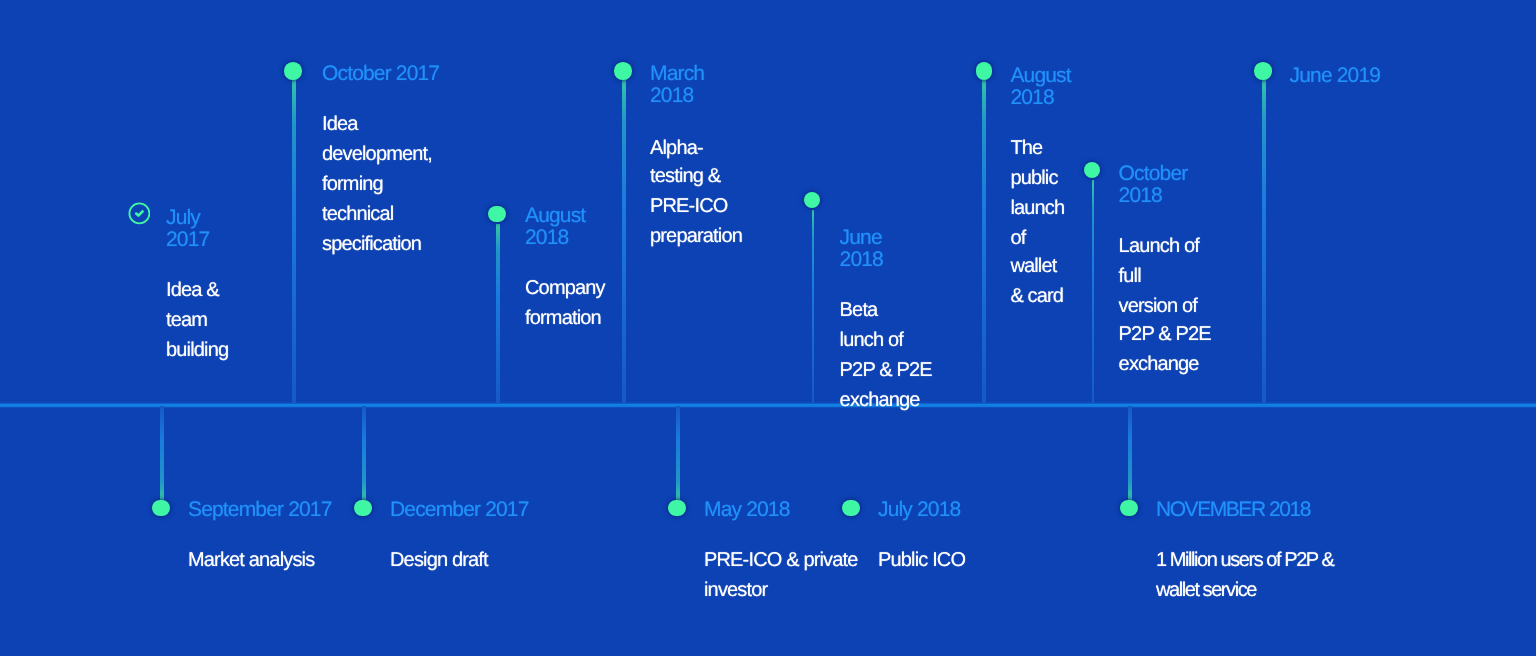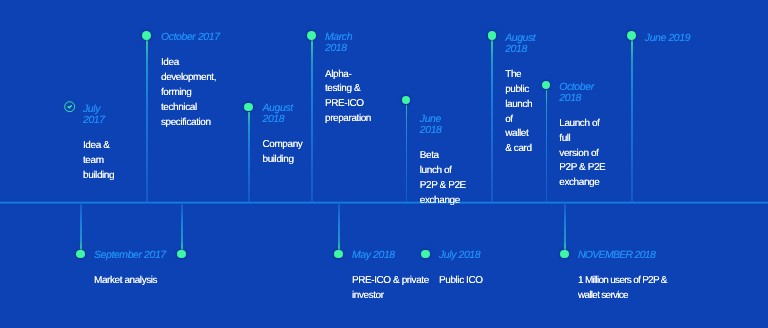--- a/index.html
+++ b/index.html
@@ -10,21 +10,21 @@
     font-family:"Liberation Sans", sans-serif;
     -webkit-font-smoothing:antialiased;text-rendering:geometricPrecision;
   }
   #stage{position:relative;width:768px;height:328px;overflow:hidden;transform:translateZ(0);}
   .axis{position:absolute;left:0;width:768px;height:3px;background:linear-gradient(to bottom,rgba(18,128,228,0) 0%,rgba(18,128,228,0.35) 22%,#1280e4 40%,#1280e4 72%,rgba(18,128,228,0.30) 88%,rgba(18,128,228,0) 100%);}
   .vline{position:absolute;width:1.3px;}
   .vline.down{background:linear-gradient(to bottom,#1559c4 0%,#1a7ade 35%,#2196c8 80%,#35c7a4 100%);}
   .vline.up{background:linear-gradient(to bottom,#35c7a4 0%,#2196c8 14%,#1a7ade 40%,#1559c4 100%);}
   .dot{position:absolute;border-radius:50%;background:#3ff6a4;box-shadow:0 0 2.2px 0.5px rgba(6,36,130,0.85);}
   .node{position:absolute;}
-  .date{opacity:0.999;color:#2090fa;text-shadow:0 0 0.5px rgba(31,140,245,0.7);font-size:10.5px;line-height:11.2px;white-space:pre;letter-spacing:-0.42px;font-style:italic;}
+  .date{opacity:0.999;color:#2090fa;text-shadow:0 0 0.5px rgba(31,140,245,0.7);font-size:10.5px;line-height:11.2px;white-space:pre;letter-spacing:-0.42px;}
   .desc{opacity:0.999;color:#ffffff;text-shadow:0 0 0.5px rgba(255,255,255,0.75);font-size:10px;line-height:14.8px;letter-spacing:-0.42px;margin-top:13px;white-space:pre;}
   .check{position:absolute;}
   .node.narrow .date,.node.narrow .desc{letter-spacing:-0.72px;}
 </style>
 </head>
 <body>
 
 <div id="stage">
   <div class="axis" style="top:201.1px"></div>
 
@@ -52,21 +52,21 @@
 technical
 specification</div>
   </div>
 
   <div class="vline up" style="left:248.4px;top:111.5px;height:90.7px"></div>
   <div class="dot" style="left:244.3px;top:102.6px;width:8.6px;height:8.6px"></div>
   <div class="node" style="left:262.5px;top:102.5px;width:44px">
     <div class="date">August
 2018</div>
     <div class="desc">Company
-building</div>
+formation</div>
   </div>
 
   <div class="vline up" style="left:311.4px;top:39px;height:163.2px"></div>
   <div class="dot" style="left:307.0px;top:31.0px;width:8.6px;height:8.6px"></div>
   <div class="node" style="left:325px;top:32.2px;width:50px">
     <div class="date">March
 2018</div>
     <div class="desc">Alpha-
 testing &amp;
 PRE-ICO
@@ -117,20 +117,24 @@
 
   <div class="vline down" style="left:80.4px;top:203.0px;height:46.6px"></div>
   <div class="dot" style="left:76.2px;top:249.5px;width:8.6px;height:8.6px"></div>
   <div class="node" style="left:94px;top:249.8px;width:85px">
     <div class="date">September 2017</div>
     <div class="desc">Market analysis</div>
   </div>
 
   <div class="vline down" style="left:181.4px;top:203.0px;height:46.6px"></div>
   <div class="dot" style="left:177.2px;top:249.5px;width:8.6px;height:8.6px"></div>
+  <div class="node" style="left:195px;top:249.8px;width:85px">
+    <div class="date">December 2017</div>
+    <div class="desc">Design draft</div>
+  </div>
 
   <div class="vline down" style="left:338.4px;top:203.0px;height:46.6px"></div>
   <div class="dot" style="left:334.2px;top:249.5px;width:8.6px;height:8.6px"></div>
   <div class="node" style="left:352px;top:249.8px;width:82px">
     <div class="date">May 2018</div>
     <div class="desc">PRE-ICO &amp; private
 investor</div>
   </div>
 
   <div class="dot" style="left:421.2px;top:249.5px;width:8.6px;height:8.6px"></div>

